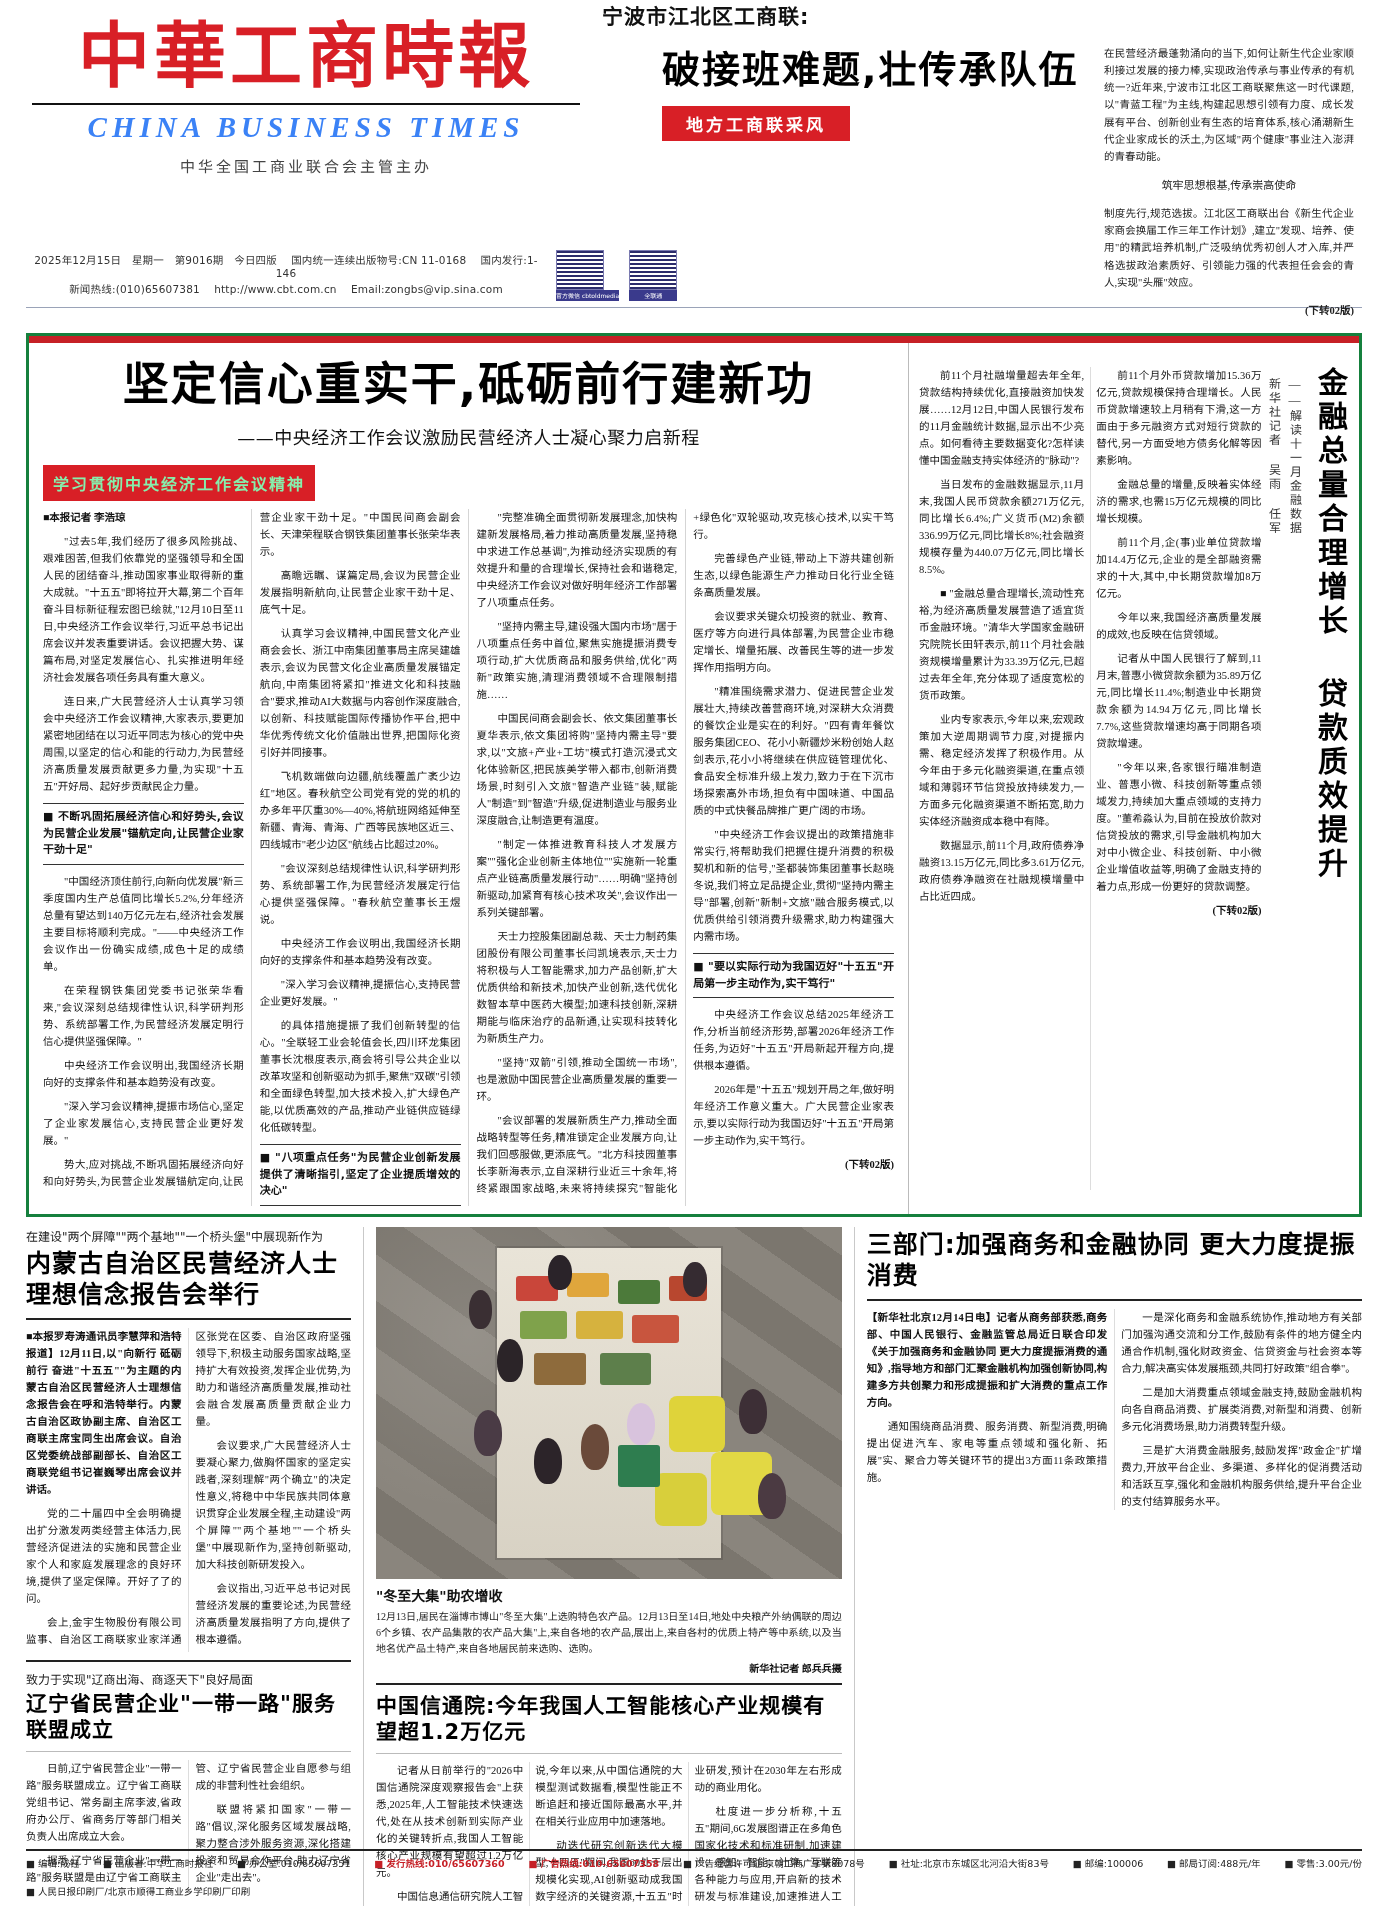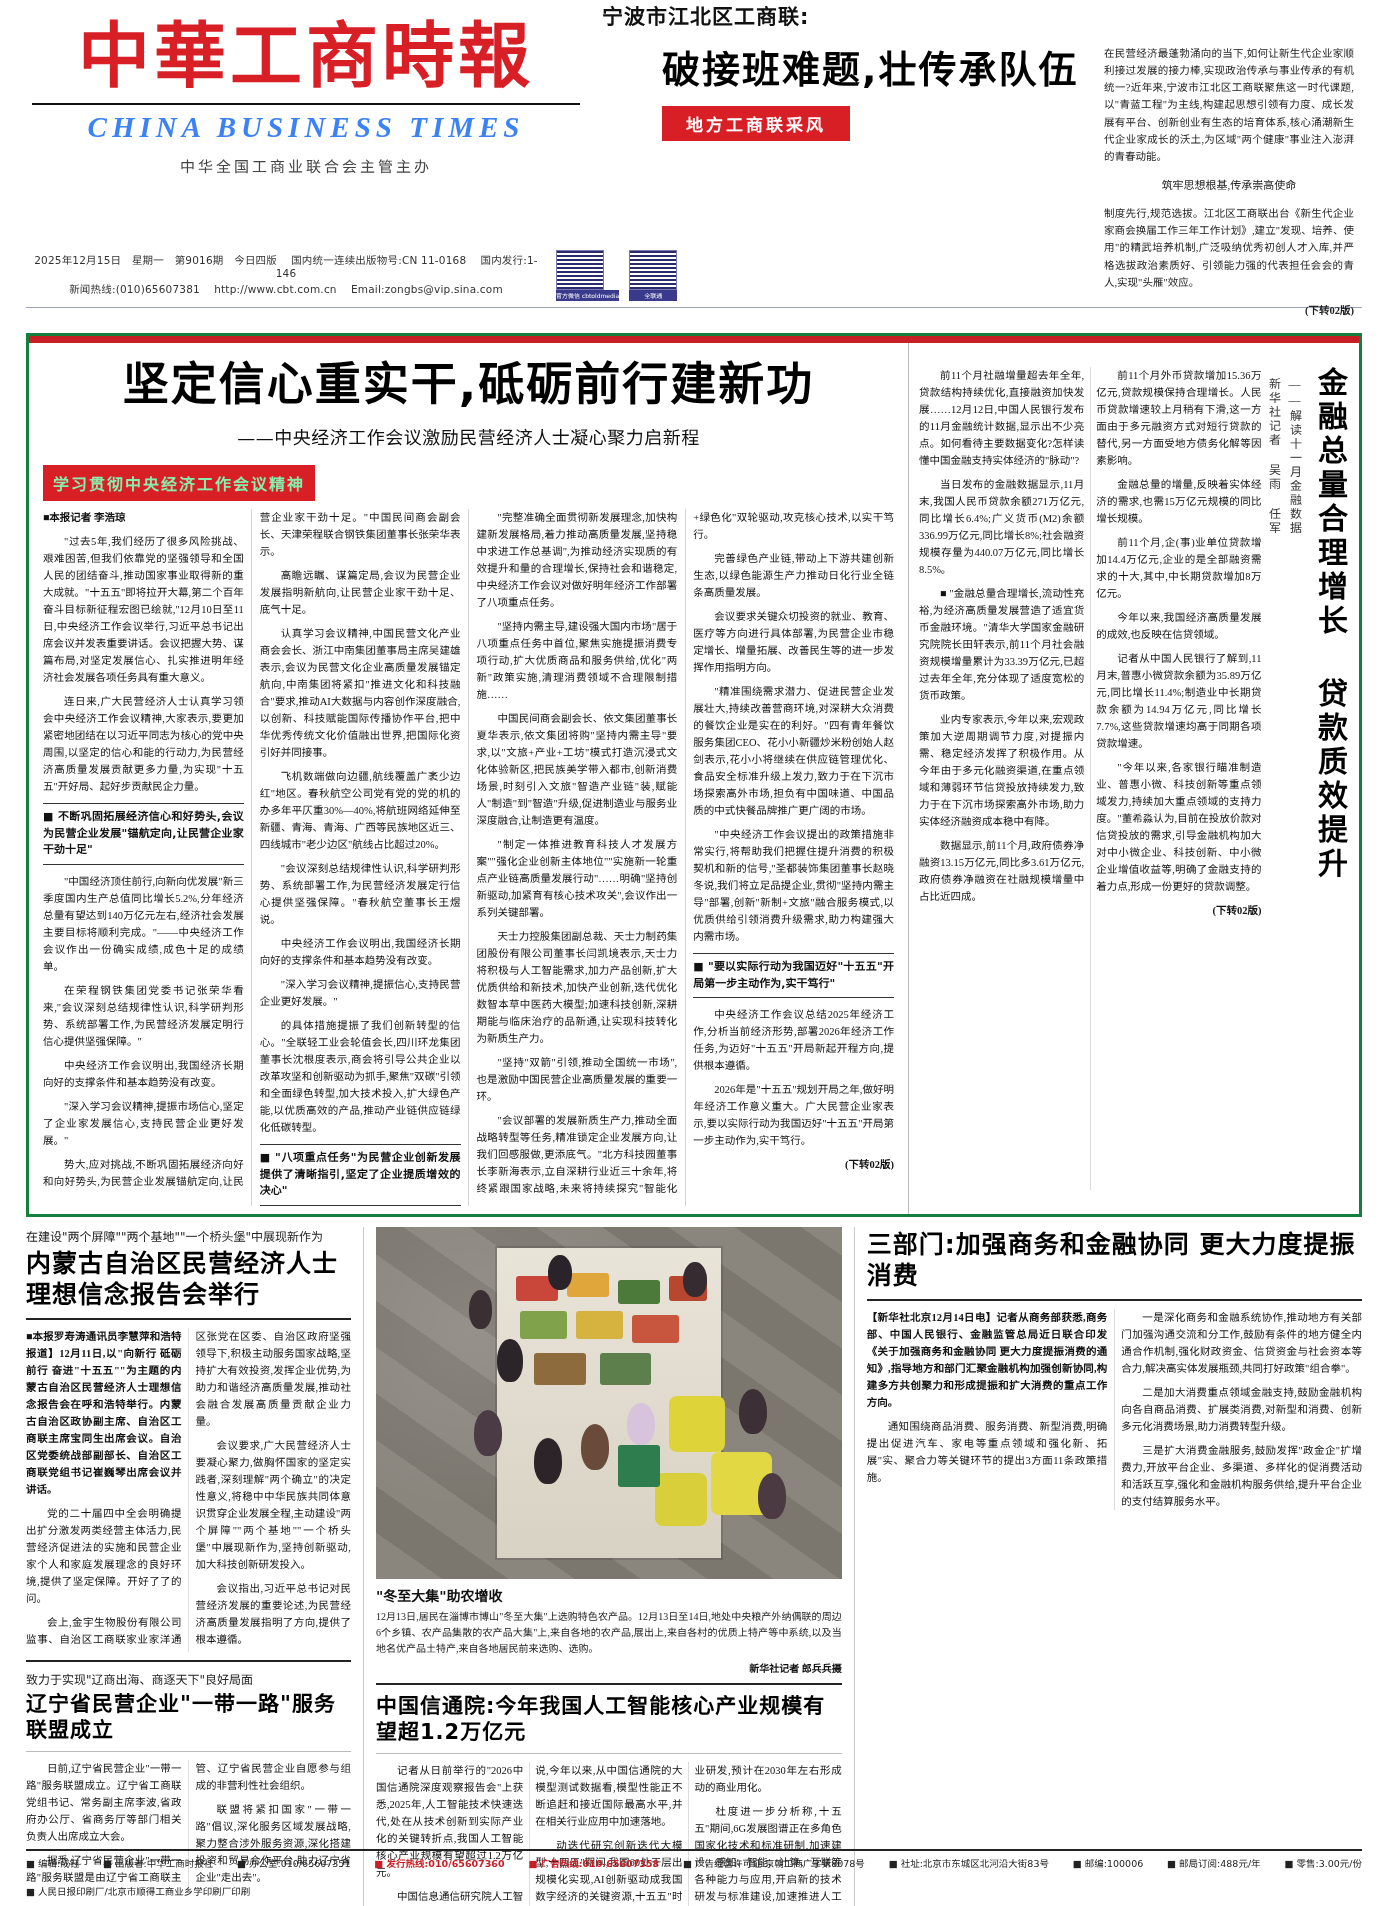--- a/index.html
+++ b/index.html
@@ -285,21 +285,21 @@
           <p>2026年是"十五五"规划开局之年,做好明年经济工作意义重大。广大民营企业家表示,要以实际行动为我国迈好"十五五"开局第一步主动作为,实干笃行。</p>
           <p class="more">(下转02版)</p>
         </div>
       </div>
 
       <div class="lead-side">
         <div class="side-body">
           <p>前11个月社融增量超去年全年,贷款结构持续优化,直接融资加快发展……12月12日,中国人民银行发布的11月金融统计数据,显示出不少亮点。如何看待主要数据变化?怎样读懂中国金融支持实体经济的"脉动"?</p>
           <p>当日发布的金融数据显示,11月末,我国人民币贷款余额271万亿元,同比增长6.4%;广义货币(M2)余额336.99万亿元,同比增长8%;社会融资规模存量为440.07万亿元,同比增长8.5%。</p>
           <p>■ "金融总量合理增长,流动性充裕,为经济高质量发展营造了适宜货币金融环境。"清华大学国家金融研究院院长田轩表示,前11个月社会融资规模增量累计为33.39万亿元,已超过去年全年,充分体现了适度宽松的货币政策。</p>
-          <p>业内专家表示,今年以来,宏观政策加大逆周期调节力度,对提振内需、稳定经济发挥了积极作用。从今年由于多元化融资渠道,在重点领域和薄弱环节信贷投放持续发力,致力于在下沉市场探索高外市场,助力实体经济融资成本稳中有降。</p>
+          <p>业内专家表示,今年以来,宏观政策加大逆周期调节力度,对提振内需、稳定经济发挥了积极作用。从今年由于多元化融资渠道,在重点领域和薄弱环节信贷投放持续发力,一方面多元化融资渠道不断拓宽,助力实体经济融资成本稳中有降。</p>
           <p>数据显示,前11个月,政府债券净融资13.15万亿元,同比多3.61万亿元,政府债券净融资在社融规模增量中占比近四成。</p>
           <p>前11个月外币贷款增加15.36万亿元,贷款规模保持合理增长。人民币贷款增速较上月稍有下滑,这一方面由于多元融资方式对短行贷款的替代,另一方面受地方债务化解等因素影响。</p>
           <p>金融总量的增量,反映着实体经济的需求,也需15万亿元规模的同比增长规模。</p>
           <p>前11个月,企(事)业单位贷款增加14.4万亿元,企业的是全部融资需求的十大,其中,中长期贷款增加8万亿元。</p>
           <p>今年以来,我国经济高质量发展的成效,也反映在信贷领域。</p>
           <p>记者从中国人民银行了解到,11月末,普惠小微贷款余额为35.89万亿元,同比增长11.4%;制造业中长期贷款余额为14.94万亿元,同比增长7.7%,这些贷款增速均高于同期各项贷款增速。</p>
           <p>"今年以来,各家银行瞄准制造业、普惠小微、科技创新等重点领域发力,持续加大重点领域的支持力度。"董希淼认为,目前在投放价款对信贷投放的需求,引导金融机构加大对中小微企业、科技创新、中小微企业增值收益等,明确了金融支持的着力点,形成一份更好的贷款调整。</p>
           <p class="more">(下转02版)</p>
         </div>
         <div class="vsub">新华社记者 吴雨 任军</div>

